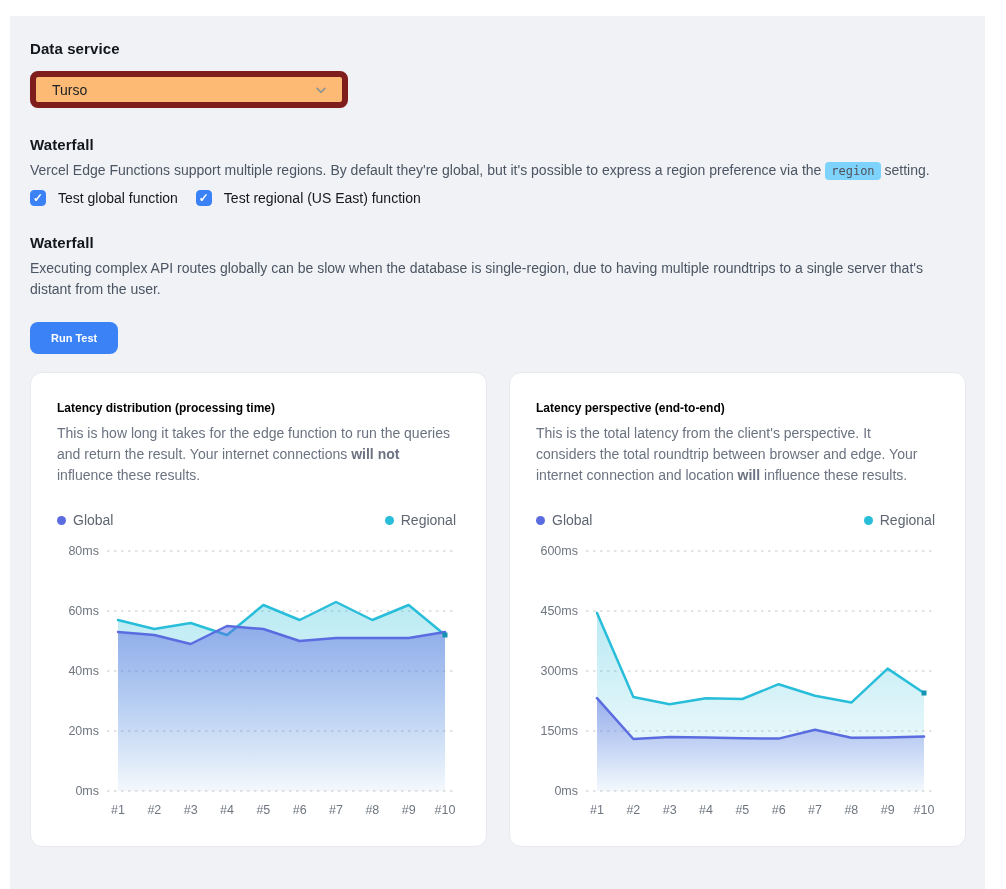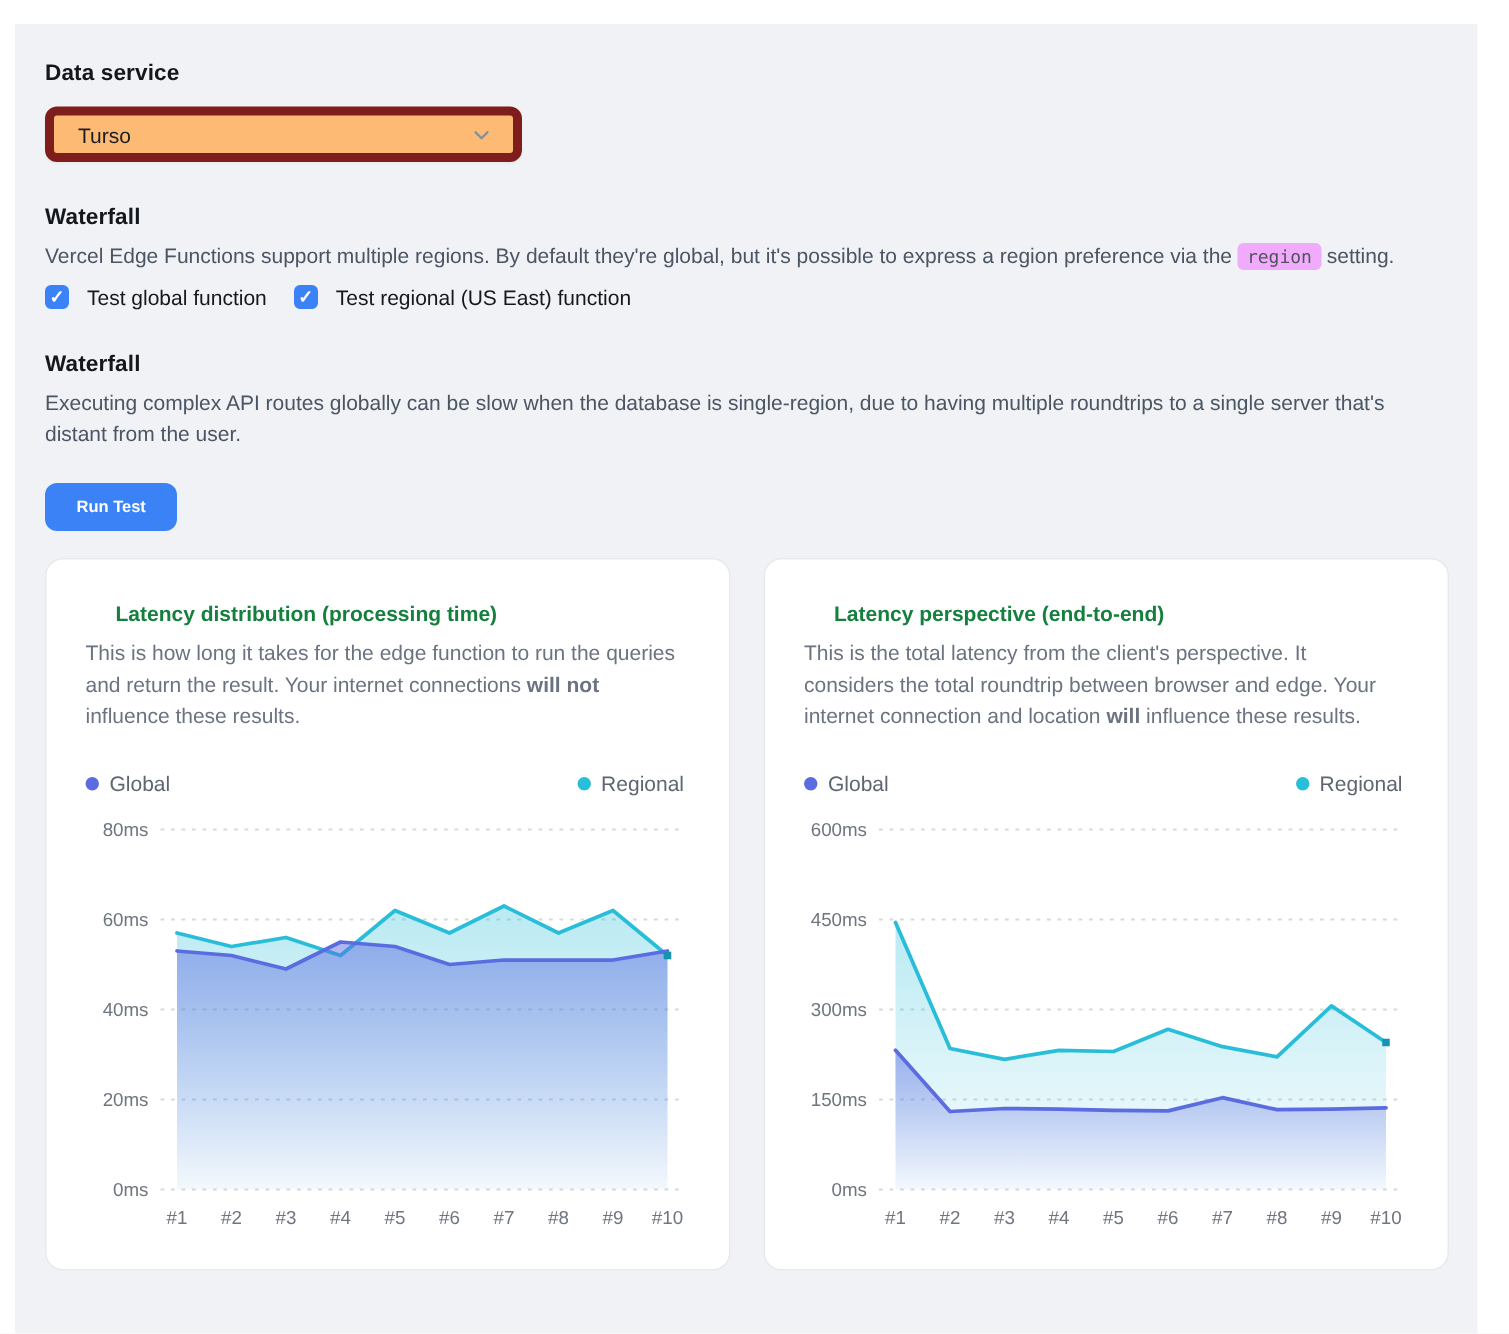--- a/index.html
+++ b/index.html
@@ -37,21 +37,21 @@
 
   .subhead { margin-top: 28px; }
   .para {
     margin-top: 7px;
     font-size: 14px; color: #4b5563; line-height: 1.5;
     max-width: 948px;
   }
   .para code {
     font-family: "DejaVu Sans Mono", monospace;
     font-size: 12px;
-    background: #f0abfc;
+    background: #7dd3fc;
     color: #52525b;
     padding: 2px 6px;
     border-radius: 4px;
   }
 
   
   .control-row { margin-top: 9px; display: flex; align-items: center; gap: 18px; }
   .control { display: flex; align-items: center; gap: 12px; cursor: pointer; }
   .control-label { font-size: 14px; color: #16181d; }
   .checkbox {
@@ -88,21 +88,21 @@
 
   
   .cards { margin-top: 18px; display: flex; gap: 22px; }
   .card {
     background: #ffffff;
     border: 1px solid #e7e9ec;
     border-radius: 12px;
     width: 457px; height: 475px;
     padding: 28px 26px 0 26px;
   }
-  .card-title { font-size: 14px; font-weight: 600; color: #15803d; margin-left: 20px; }
+  .card-title { font-size: 12px; font-weight: 600; color: #000000; }
   .card-desc {
     margin-top: 8px; font-size: 14px; color: #6b7280; line-height: 1.5;
     max-width: 395px;
   }
   .card-desc b { font-weight: 700; color: #6b7280; }
   .legend {
     margin-top: 26px; display: flex; justify-content: space-between;
     align-items: center; gap: 16px; padding-right: 4px;
   }
   .legend-item { display: flex; align-items: center; gap: 7px; }

